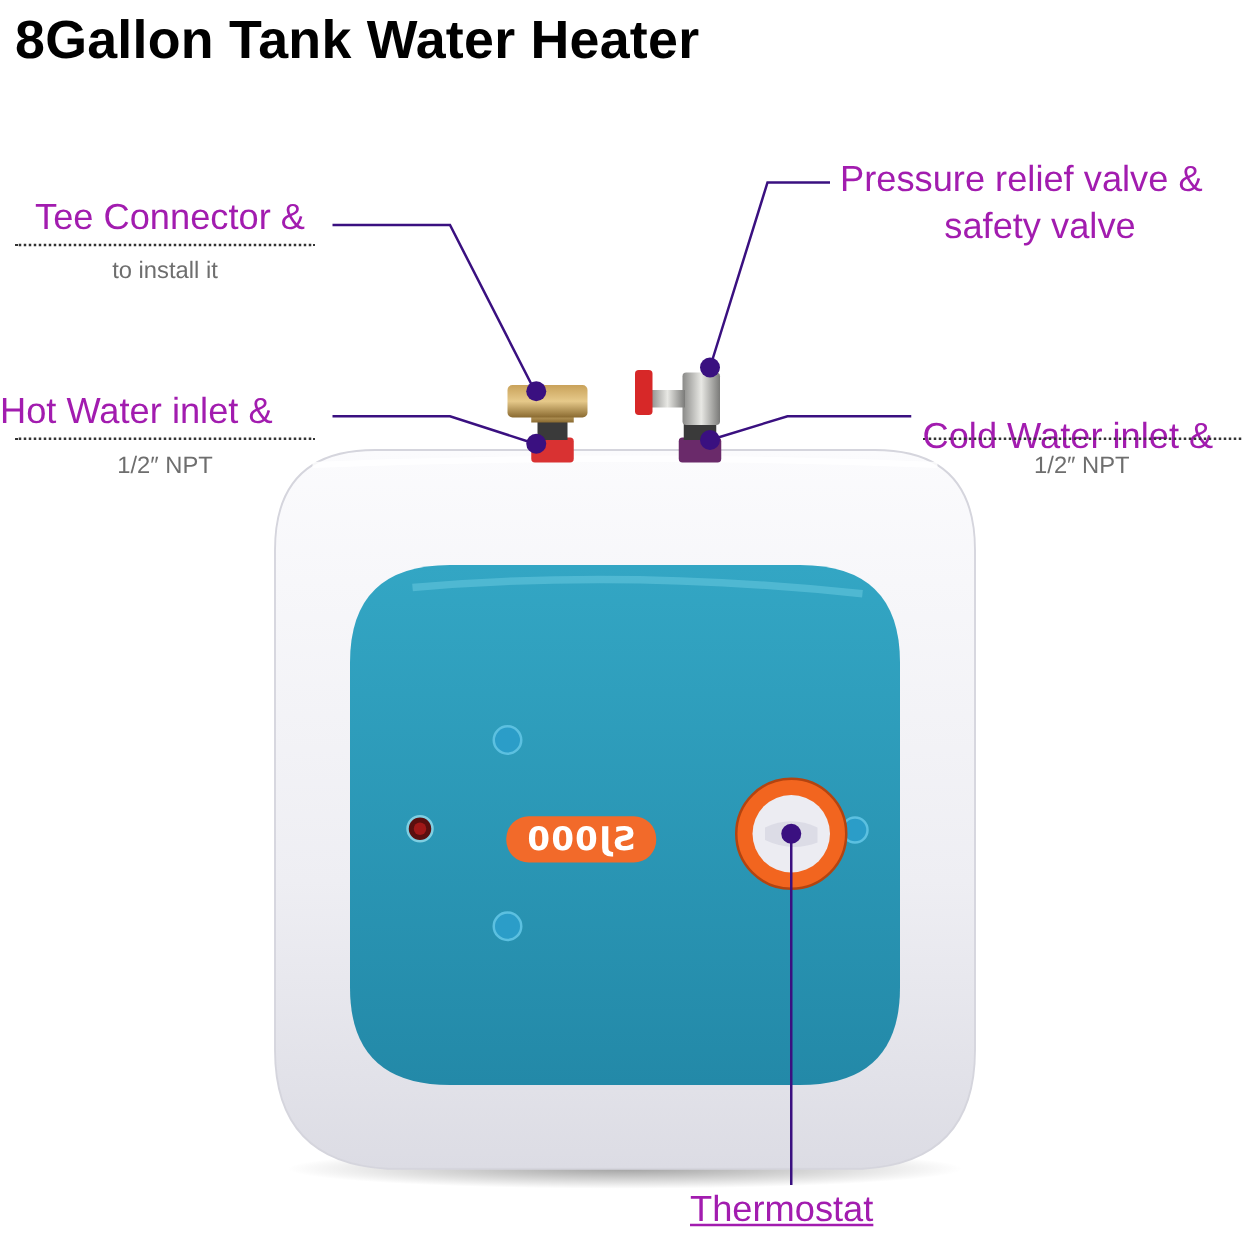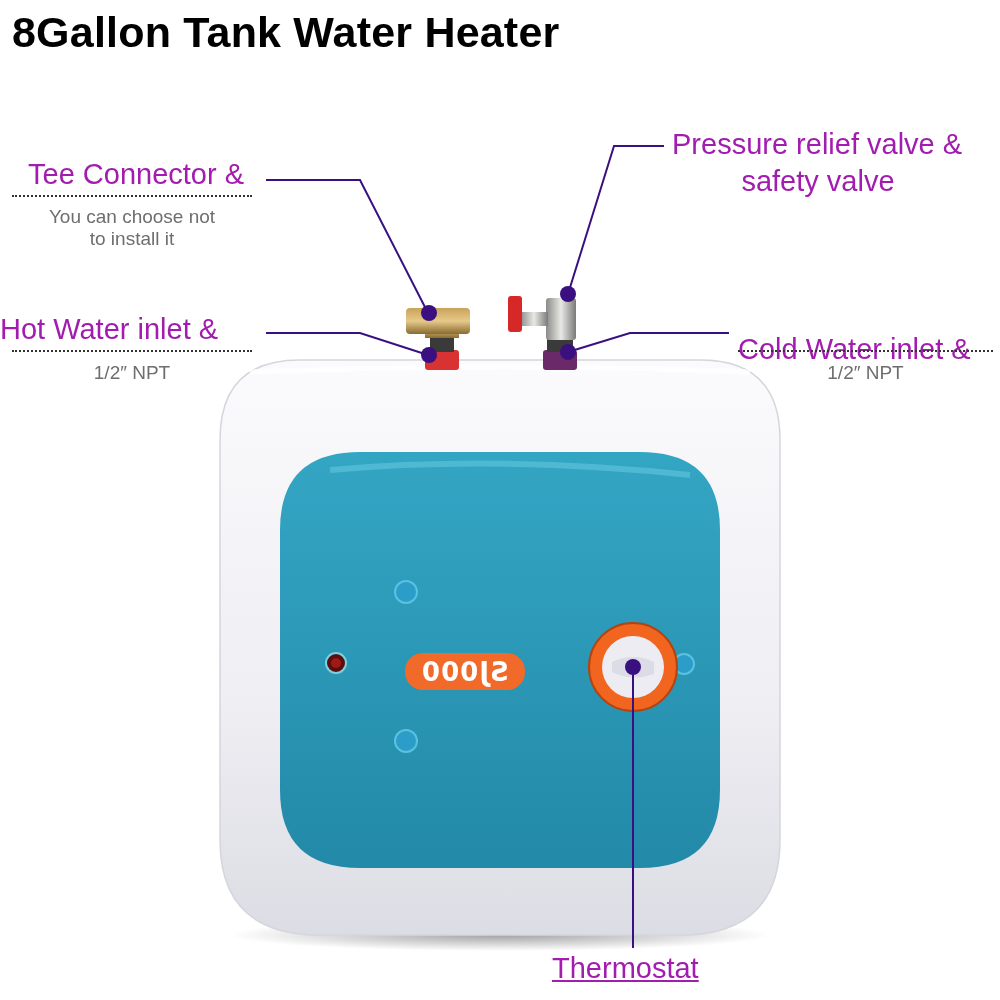--- a/index.html
+++ b/index.html
@@ -96,28 +96,27 @@
   </g>
 </svg>
 
 <div class="abs" style="left:405px;top:653px;width:120px;height:37px;display:flex;align-items:center;justify-content:center;">
   <span style="color:#fff;font-weight:bold;font-size:26px;letter-spacing:1px;display:inline-block;transform:scaleX(-1);font-family:'DejaVu Sans',sans-serif;">SJ000</span>
 </div>
 
 <div class="abs label" style="left:12px;top:158px;margin-left:16px;">Tee Connector &amp;</div>
 <div class="abs dotline" style="left:12px;top:195px;width:240px;"></div>
 <div class="abs sub" style="left:12px;top:206px;width:240px;">
-  <div>You can choose not</div>
   <div>to install it</div>
 </div>
 
 <div class="abs label" style="left:0;top:313px;">Hot Water inlet &amp;</div>
 <div class="abs dotline" style="left:12px;top:350px;width:240px;"></div>
 <div class="abs sub" style="left:12px;top:362px;width:240px;">1/2″ NPT</div>
 
 <div class="abs label" style="left:672px;top:128px;">Pressure relief valve &amp;</div>
-<div class="abs label" style="left:660px;top:165px;width:316px;text-align:center;">safety valve</div>
+<div class="abs label" style="left:674px;top:165px;width:316px;text-align:center;">safety valve</div>
 
 <div class="abs label" style="left:738px;top:313px;margin-top:20px;">Cold Water inlet &amp;</div>
 <div class="abs dotline" style="left:738px;top:350px;width:255px;"></div>
 <div class="abs sub" style="left:738px;top:362px;width:255px;">1/2″ NPT</div>
 
 <div class="abs label" style="left:552px;top:952px;text-decoration:underline;">Thermostat</div>
 
 </body></html>

